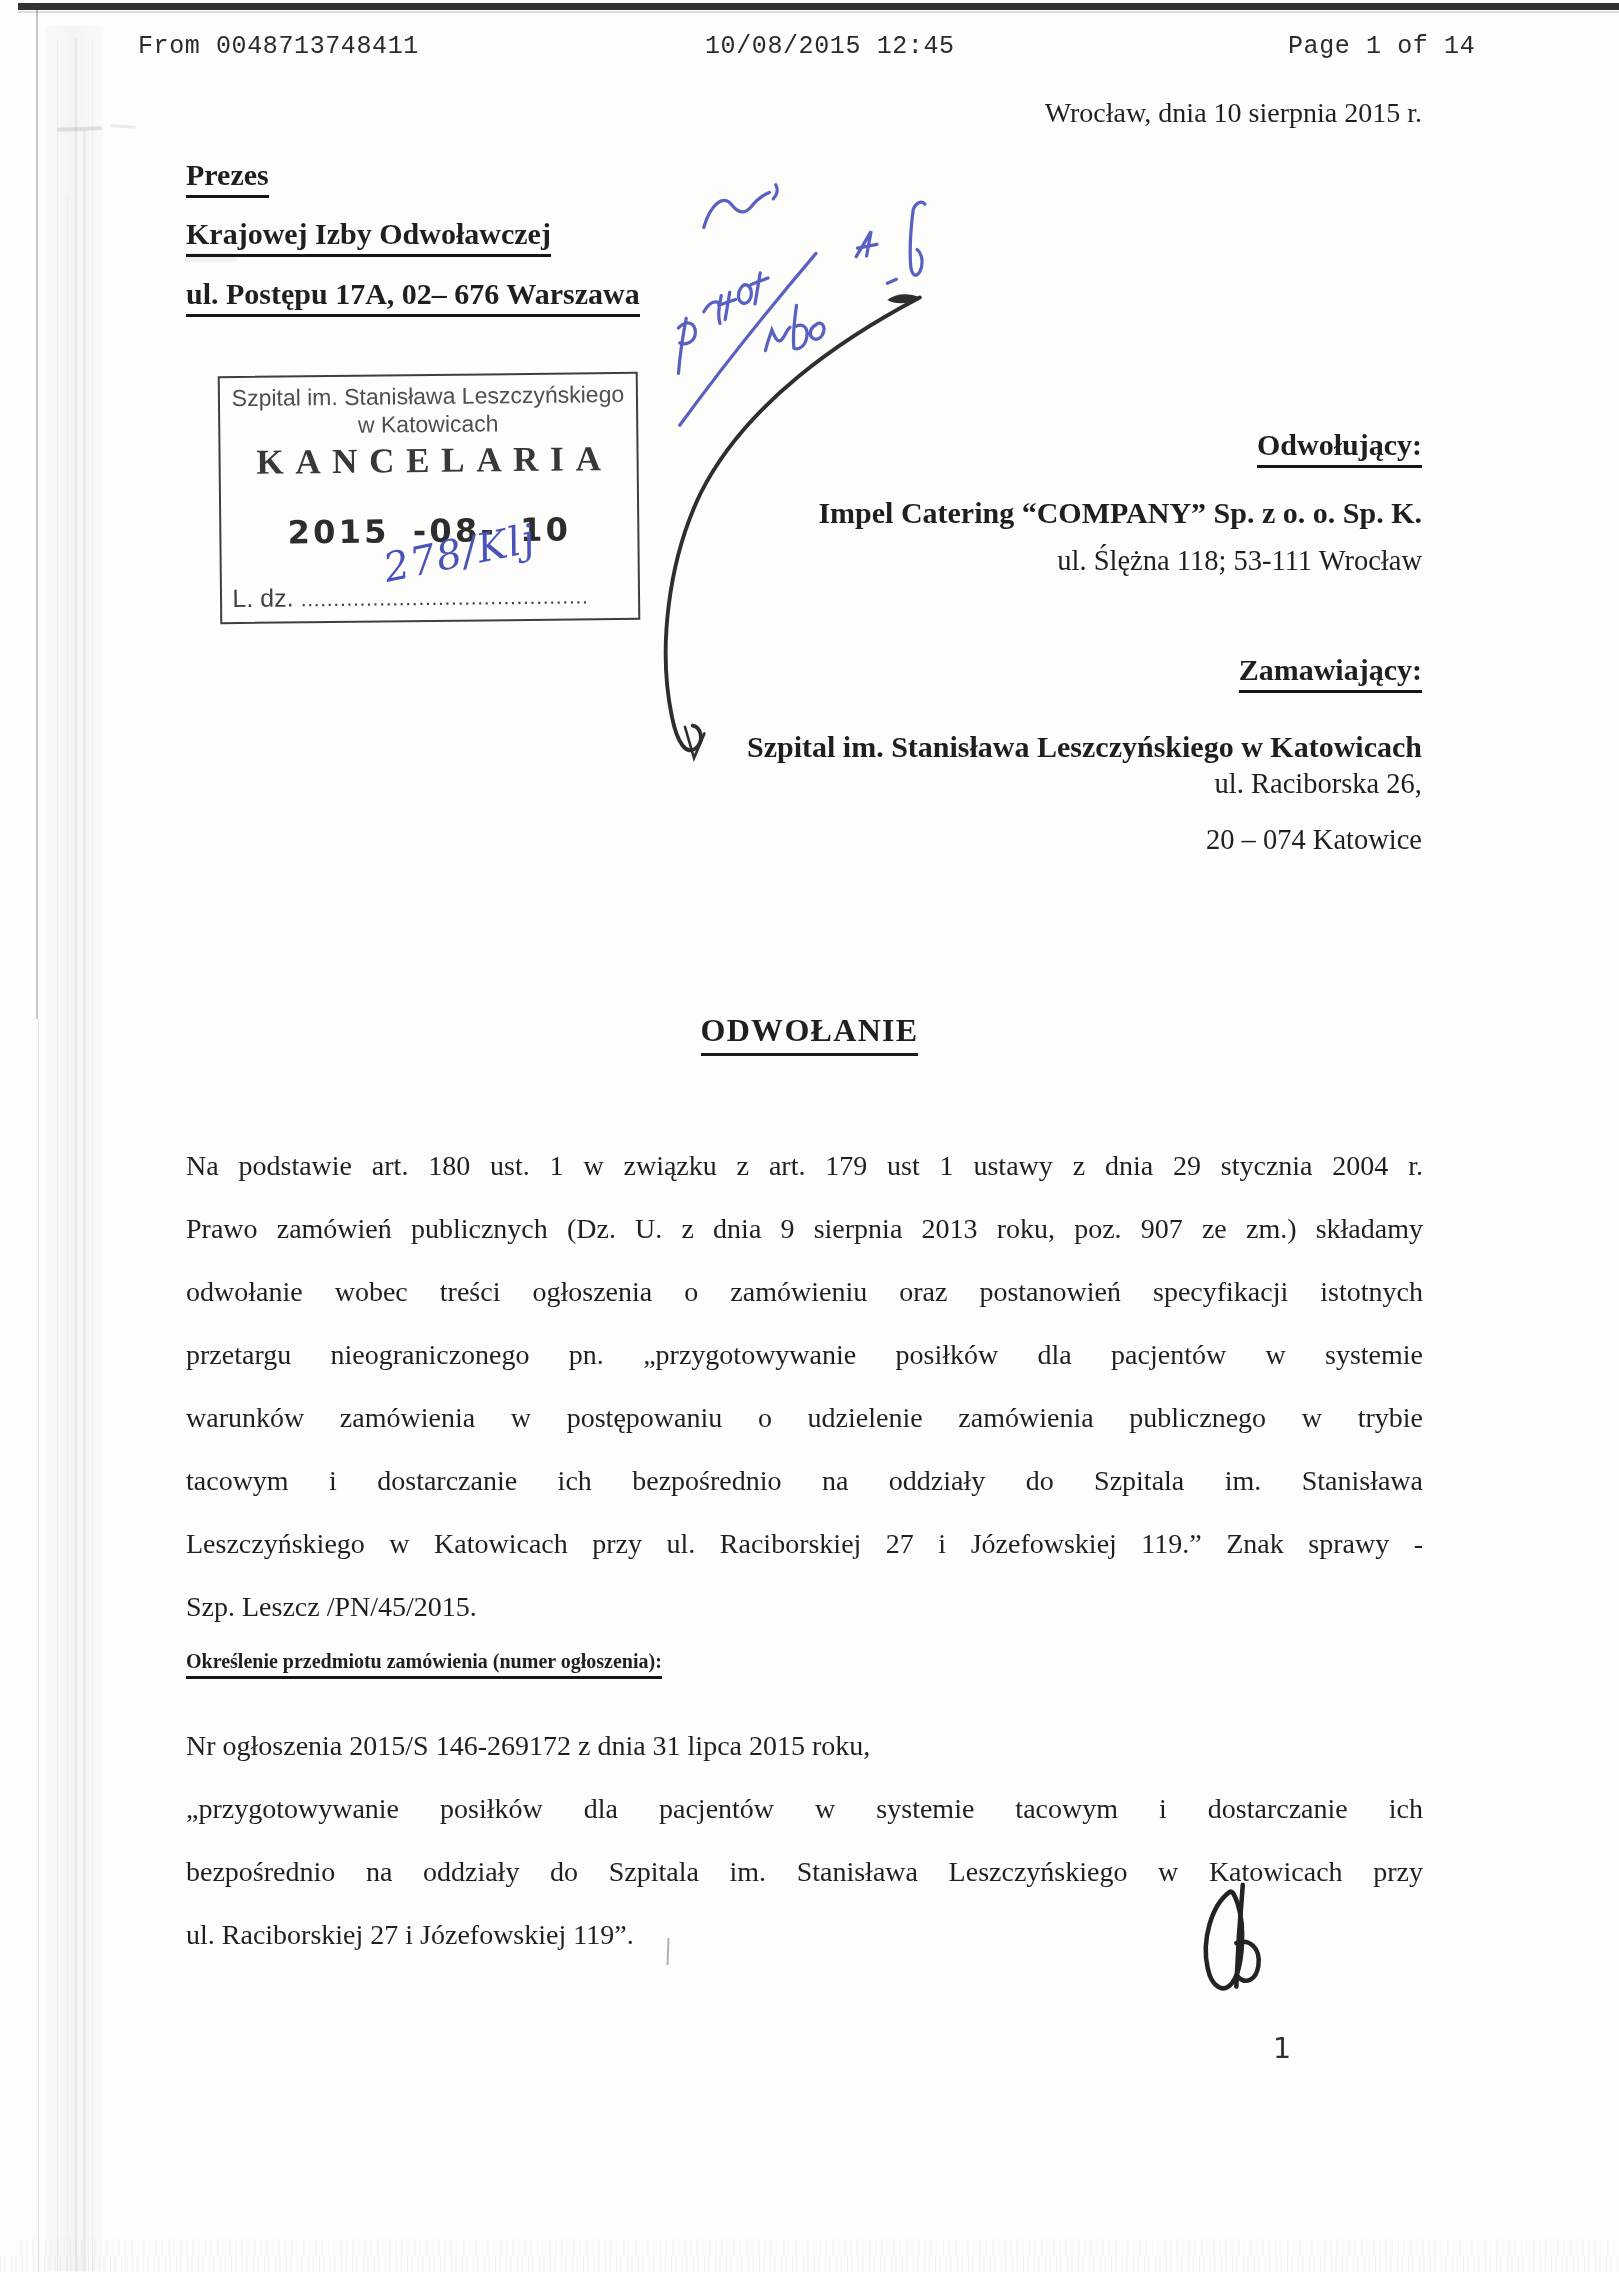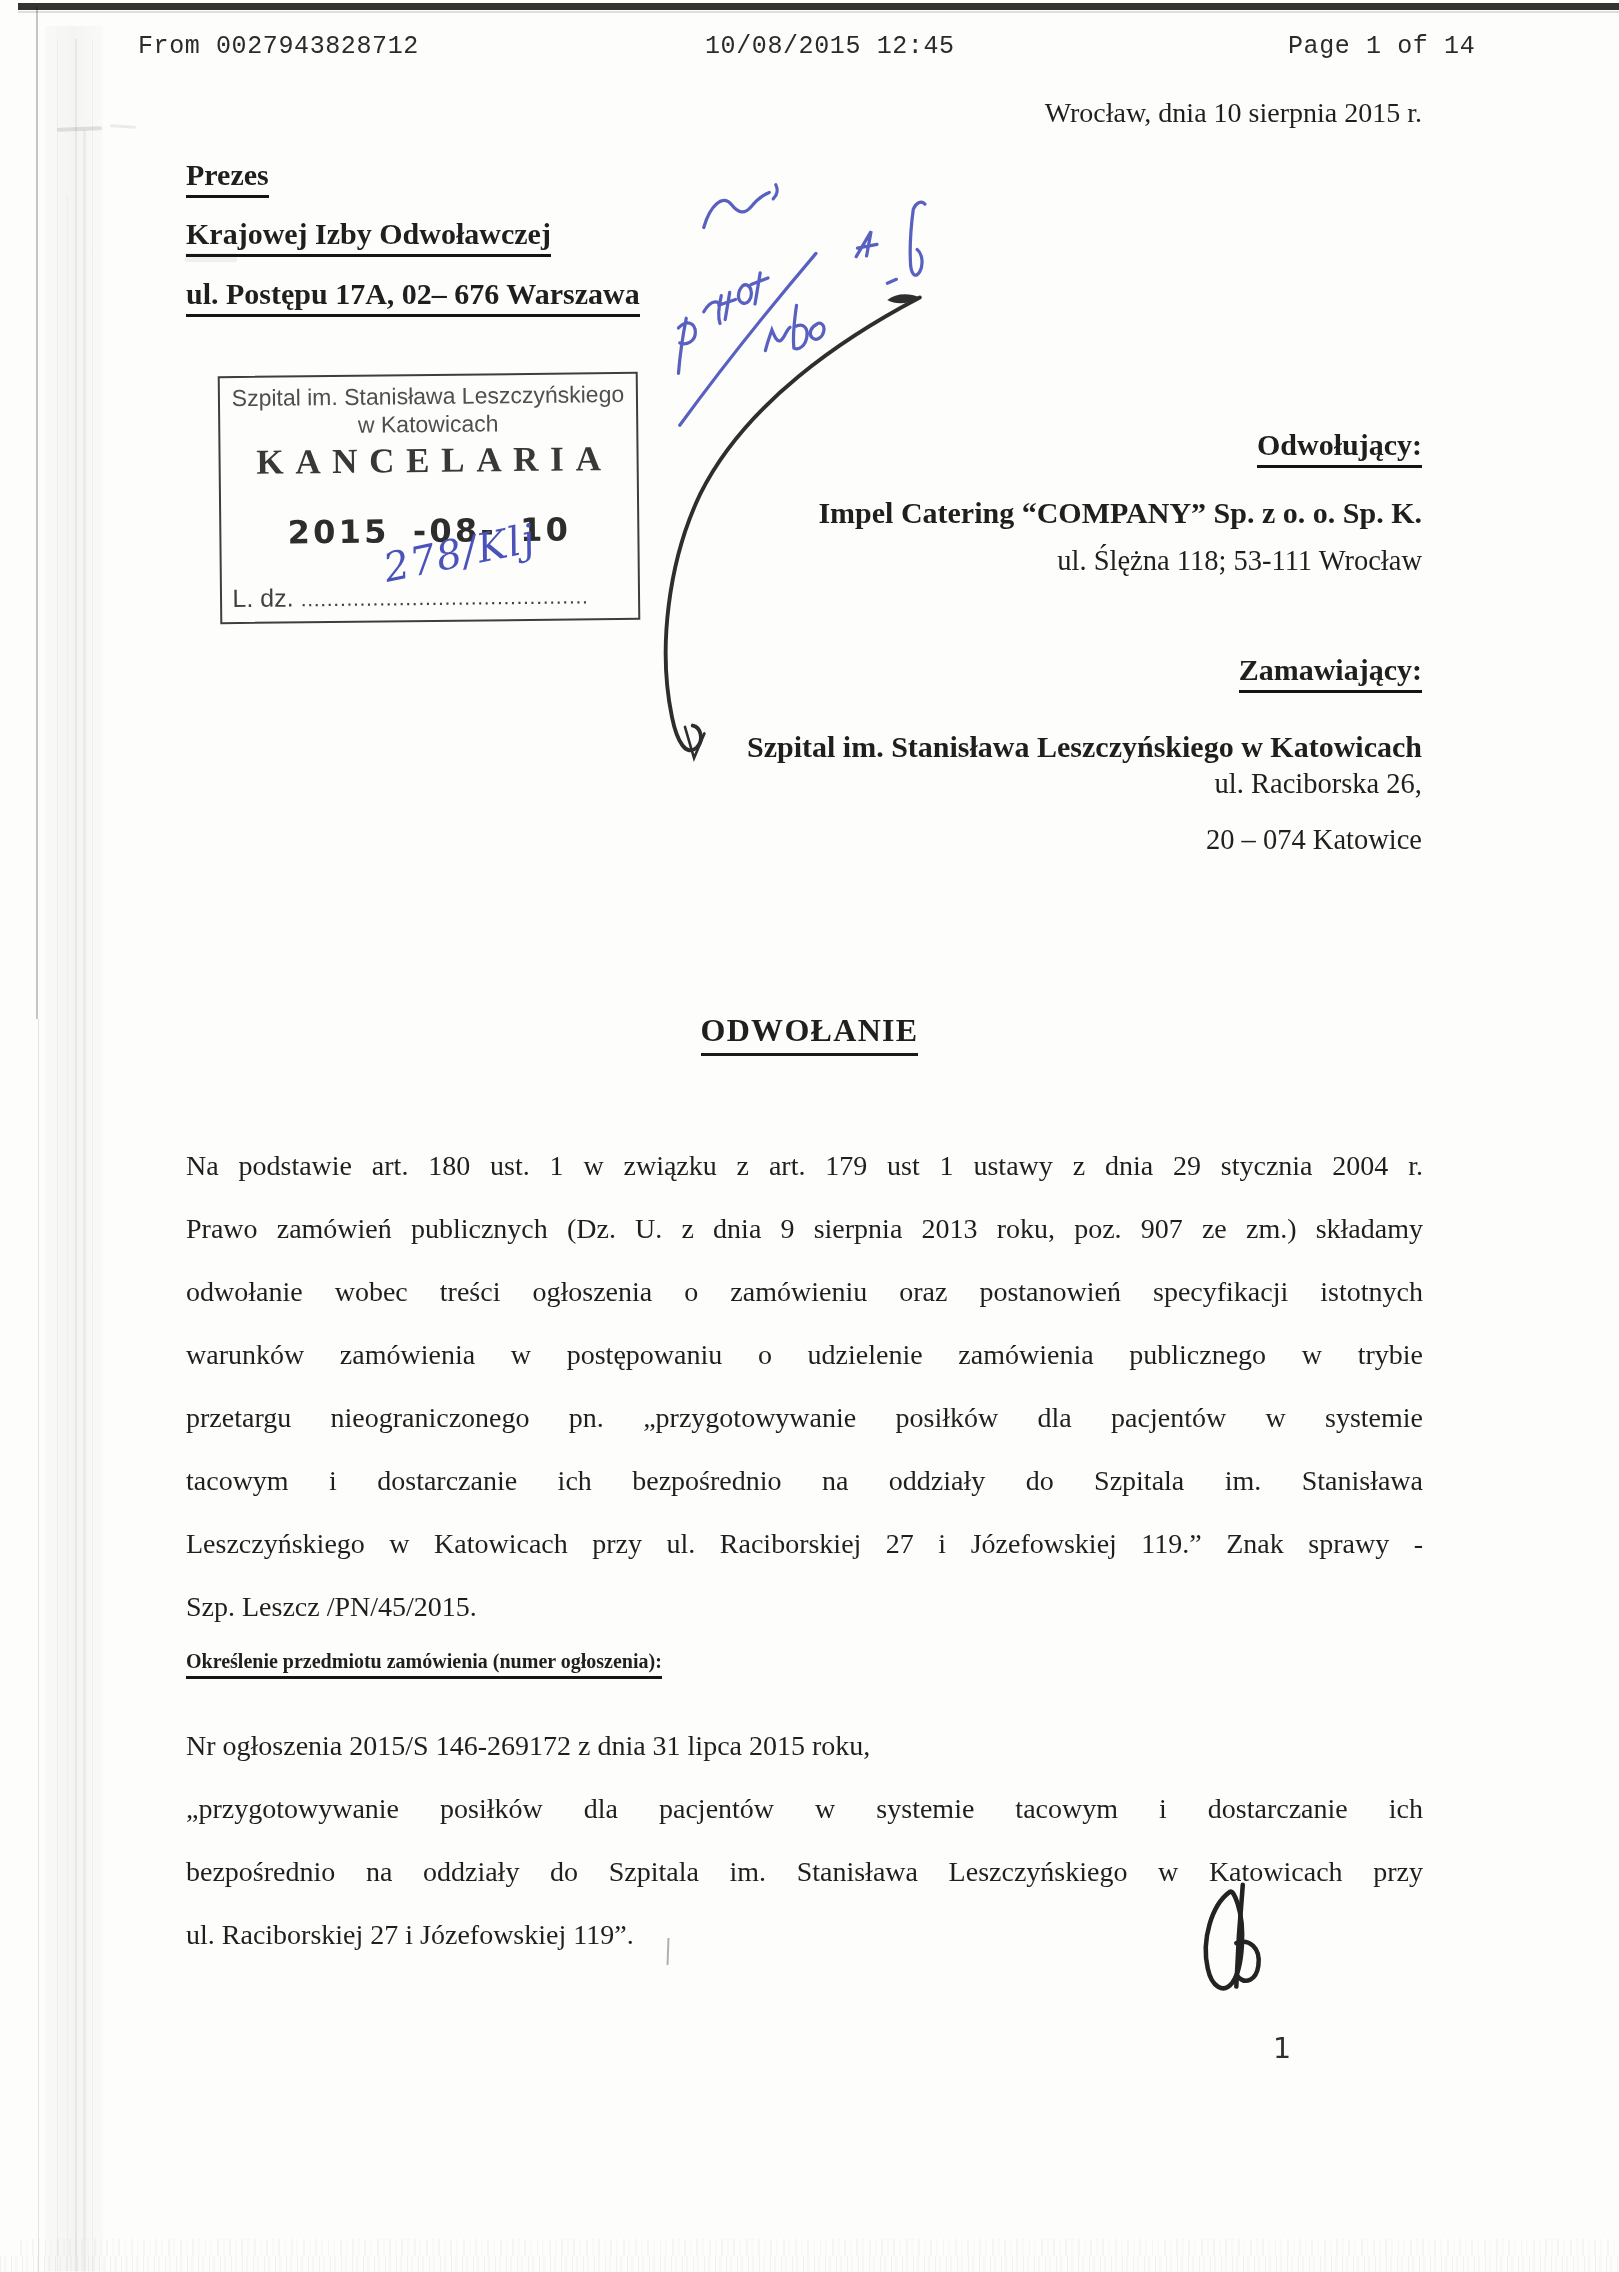--- a/index.html
+++ b/index.html
@@ -68,21 +68,21 @@
 <div class="abs streak" style="left:75px;top:39px;width:1.9px;height:2234px;background:rgba(0,0,0,.055);"></div>
 <div class="abs streak" style="left:83px;top:130px;width:2.6px;height:2143px;background:rgba(0,0,0,.045);"></div>
 <div class="abs streak" style="left:92px;top:39px;width:1.3px;height:2234px;background:rgba(0,0,0,.04);"></div>
 <div class="abs noise1"></div>
 <div class="abs noise2"></div>
 <div class="abs smudge" style="left:57px;top:127px;width:45px;height:3.9px;transform:rotate(-2deg);"></div>
 <div class="abs smudge" style="left:110px;top:125px;width:26px;height:3.2px;transform:rotate(4deg);opacity:.7;"></div>
 <div class="abs smudge" style="left:185px;top:253px;width:52px;height:9px;opacity:.5;"></div>
 <div class="abs tick"></div>
 
-<div class="abs fax" style="left:138px;">From 0027943828712</div>
+<div class="abs fax" style="left:138px;">From 0048713748411</div>
 <div class="abs fax" style="left:705px;">10/08/2015 12:45</div>
 <div class="abs fax" style="left:1288px;">Page 1 of 14</div>
 
 <div class="abs dateline">Wrocław, dnia 10 sierpnia 2015 r.</div>
 
 <div class="abs addr" style="top:158px;"><span class="ul">Prezes</span></div>
 <div class="abs addr" style="top:217px;"><span class="ul">Krajowej Izby Odwoławczej</span></div>
 <div class="abs addr" style="top:277px;"><span class="ul">ul. Postępu 17A, 02– 676 Warszawa</span></div>
 
 <div class="abs stamp">
@@ -128,22 +128,22 @@
 <div class="abs rcol lbl" style="top:730px;">Szpital im. Stanisława Leszczyńskiego w Katowicach</div>
 <div class="abs rcol plain" style="top:768px;">ul. Raciborska 26,</div>
 <div class="abs rcol plain" style="top:824px;">20 – 074 Katowice</div>
 
 <div class="abs title-row"><span>ODWOŁANIE</span></div>
 
 <div class="abs para" style="top:1134px;">
   <div class="line just">Na podstawie art. 180 ust. 1 w związku z art. 179 ust 1 ustawy z dnia 29 stycznia 2004 r.</div>
   <div class="line just">Prawo zamówień publicznych (Dz. U. z dnia 9 sierpnia 2013 roku, poz. 907 ze zm.) składamy</div>
   <div class="line just">odwołanie wobec treści ogłoszenia o zamówieniu oraz postanowień specyfikacji istotnych</div>
+  <div class="line just">przetargu nieograniczonego pn. „przygotowywanie posiłków dla pacjentów w systemie</div>
   <div class="line just">warunków zamówienia w postępowaniu o udzielenie zamówienia publicznego w trybie</div>
-  <div class="line just">przetargu nieograniczonego pn. „przygotowywanie posiłków dla pacjentów w systemie</div>
   <div class="line just">tacowym i dostarczanie ich bezpośrednio na oddziały do Szpitala im. Stanisława</div>
   <div class="line just">Leszczyńskiego w Katowicach przy ul. Raciborskiej 27 i Józefowskiej 119.” Znak sprawy -</div>
   <div class="line">Szp. Leszcz /PN/45/2015.</div>
 </div>
 
 <div class="abs h2"><span class="ul">Określenie przedmiotu zamówienia (numer ogłoszenia):</span></div>
 
 <div class="abs para" style="top:1714px;">
   <div class="line">Nr ogłoszenia 2015/S 146-269172 z dnia 31 lipca 2015 roku,</div>
   <div class="line just">„przygotowywanie posiłków dla pacjentów w systemie tacowym i dostarczanie ich</div>

